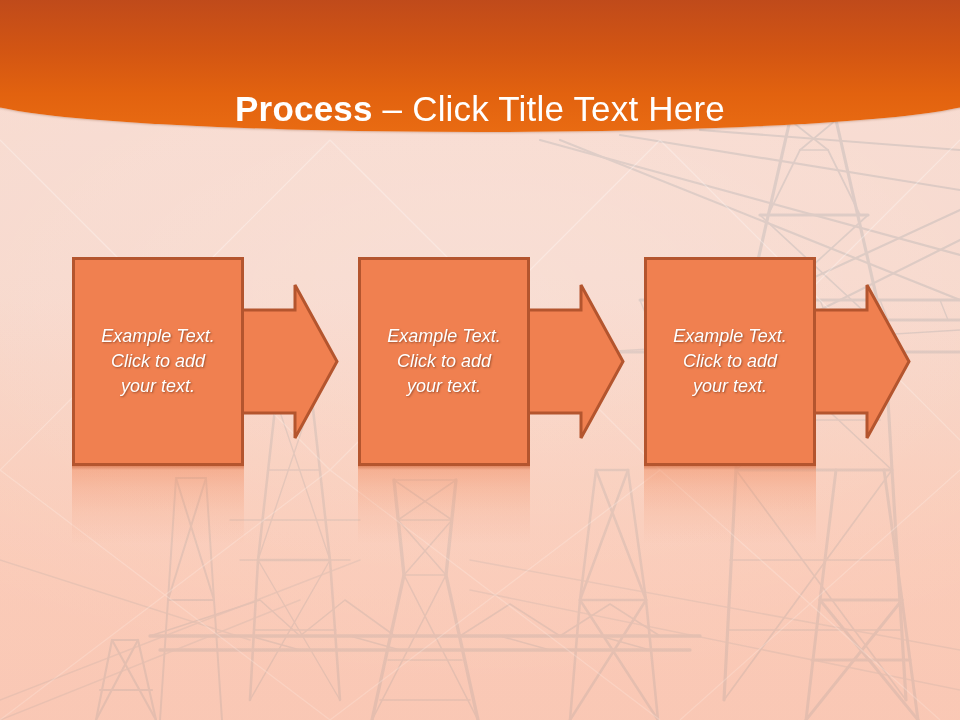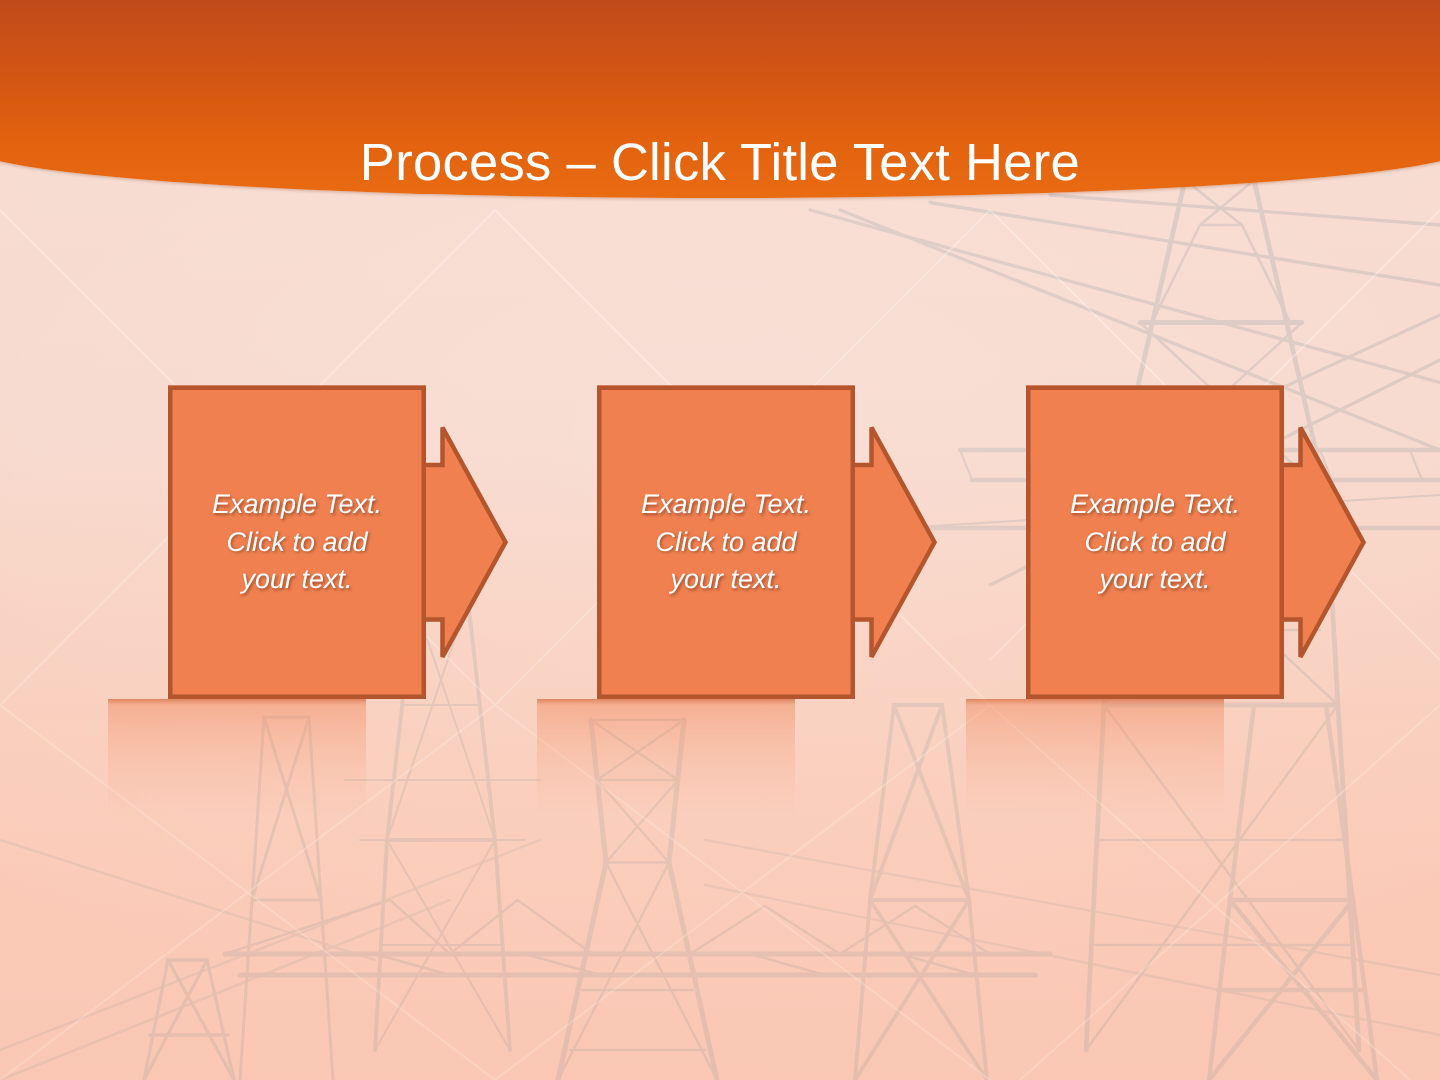--- a/index.html
+++ b/index.html
@@ -35,38 +35,38 @@
     background:linear-gradient(180deg,#b4441a 0%,#bf4a1b 22%,#d25513 52%,#e2620f 78%,#e96b12 100%);
     border-radius:0 0 50% 50% / 0 0 34px 34px;
     box-shadow:0 1px 2px rgba(120,50,20,.25);
   }
   #header-title{
     position:absolute;left:0;top:88px;width:960px;
     text-align:center;color:#ffffff;
     font-size:35px;line-height:42px;letter-spacing:.2px;
     white-space:nowrap;
   }
-  #header-title .b{font-weight:normal;}
+  #header-title .b{font-weight:bold;}
   #header-title .n{font-weight:normal;}
 
   
   #chain{position:absolute;left:0;top:0;width:960px;height:720px;}
 
   .step{position:absolute;top:257px;}
 
   .arrow{position:absolute;top:0;left:0;}
   .arrow svg{display:block;}
 
   .box{
     position:absolute;top:0;left:0;
     width:172px;height:209px;
     background:#f08050;
     border:3px solid #b4552e;
     box-sizing:border-box;
-    display:flex;align-items:center;justify-content:center;margin-left:40px;
+    display:flex;align-items:center;justify-content:center;
   }
   .box-text{
     font-style:italic;
     color:#ffffff;
     font-size:18px;
     line-height:25px;
     text-align:center;
     text-shadow:1px 1px 2px rgba(90,40,20,.55);
     padding:0 8px;
     white-space:pre-line;

